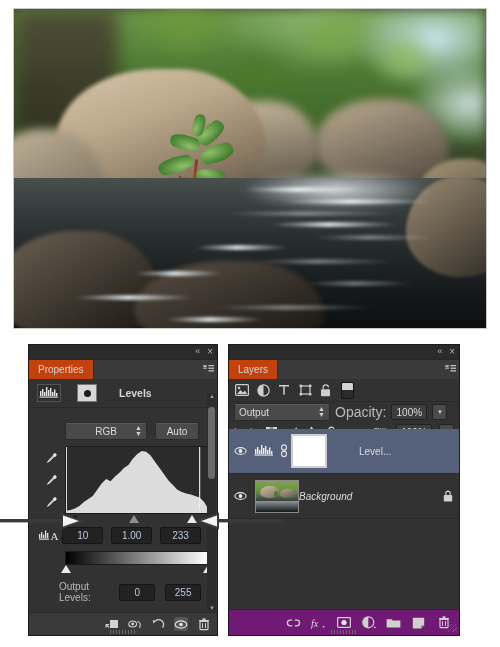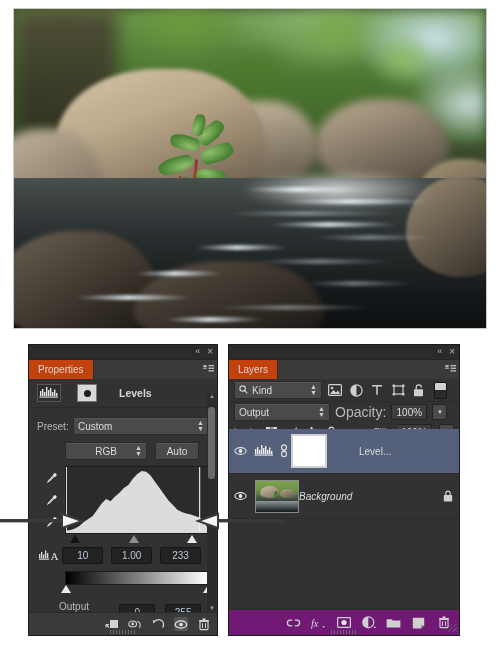--- a/index.html
+++ b/index.html
@@ -472,27 +472,20 @@
       </svg>
     </div>
     <div class="mask-glyph">
         <div class="mask-dot"></div>
       </div>
     <div id="prop-title">Levels</div>
   </div>
 
   <div class="prop-inner">
 
-    <div class="row" id="preset-row">
-      <div class="lbl" id="preset-label">Preset:</div>
-      <div class="sel" id="preset-select">
-        <span>Custom</span>
-        <span class="arrows">▲<br>▼</span>
-      </div>
-    </div>
 
     <div class="row" id="channel-row">
       <div class="sel" id="channel-select">
         <span>RGB</span>
         <span class="arrows">▲<br>▼</span>
       </div>
       <div class="btn" id="auto-button">Auto</div>
     </div>
 
     <div id="hist-area">
@@ -634,30 +627,20 @@
           <path d="M0 1h4M0 3.2h4" stroke="#c0c0c0" stroke-width="1"></path>
           <path d="M0 0.5l2 2 2-2z" fill="#c0c0c0"></path>
           <rect x="5.5" y="0" width="5.5" height="1.3" fill="#c0c0c0"></rect>
           <rect x="5.5" y="2.6" width="5.5" height="1.3" fill="#c0c0c0"></rect>
           <rect x="5.5" y="5.2" width="5.5" height="1.3" fill="#c0c0c0"></rect>
         </svg>
     </div>
   </div>
 
   <div id="filter-row">
-    <div class="sel" id="kind-select">
-      <span class="mag">
-        <svg width="9" height="9" viewBox="0 0 9 9">
-            <circle cx="3.6" cy="3.6" r="2.7" fill="none" stroke="#d8d8d8" stroke-width="1.1"></circle>
-            <path d="M5.7 5.7L8.3 8.3" stroke="#d8d8d8" stroke-width="1.2"></path>
-          </svg>
-      </span>
-      <span>Kind</span>
-      <span class="arrows">▲<br>▼</span>
-    </div>
     <div class="filter-ic">
       <svg width="14" height="12" viewBox="0 0 14 12">
           <rect x="0.6" y="0.6" width="12.8" height="10.8" rx="1" fill="none" stroke="#cfcfcf" stroke-width="1.2"></rect>
           <circle cx="4" cy="4" r="1.3" fill="#cfcfcf"></circle>
           <path d="M2 10l3.5-4 2.5 2.6 2-2 2 3.4z" fill="#cfcfcf"></path>
         </svg>
     </div>
     <div class="filter-ic">
       <svg width="13" height="13" viewBox="0 0 13 13">
           <circle cx="6.5" cy="6.5" r="5.6" fill="none" stroke="#cfcfcf" stroke-width="1.2"></circle>

